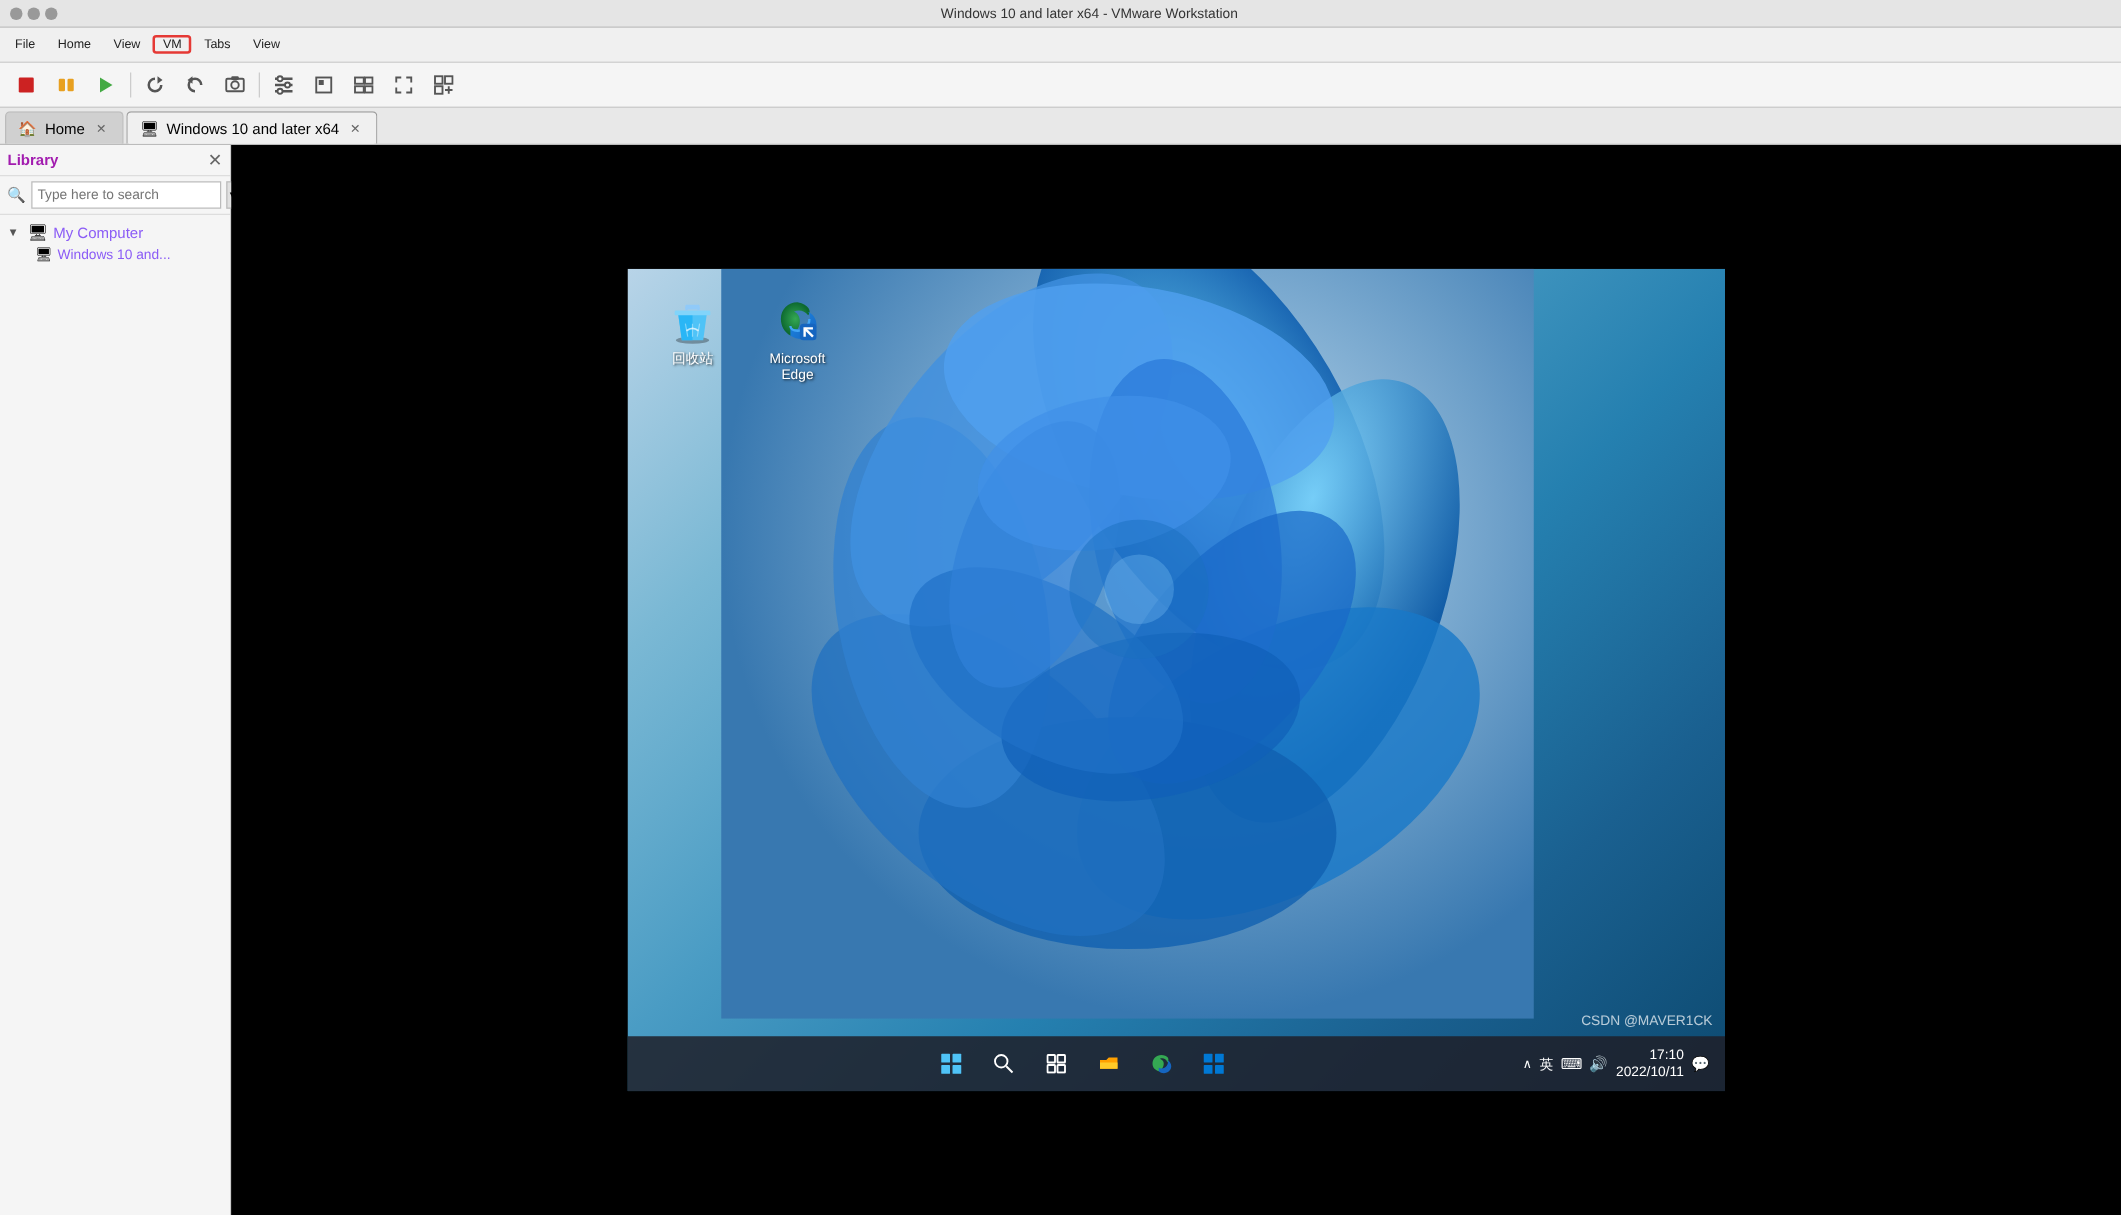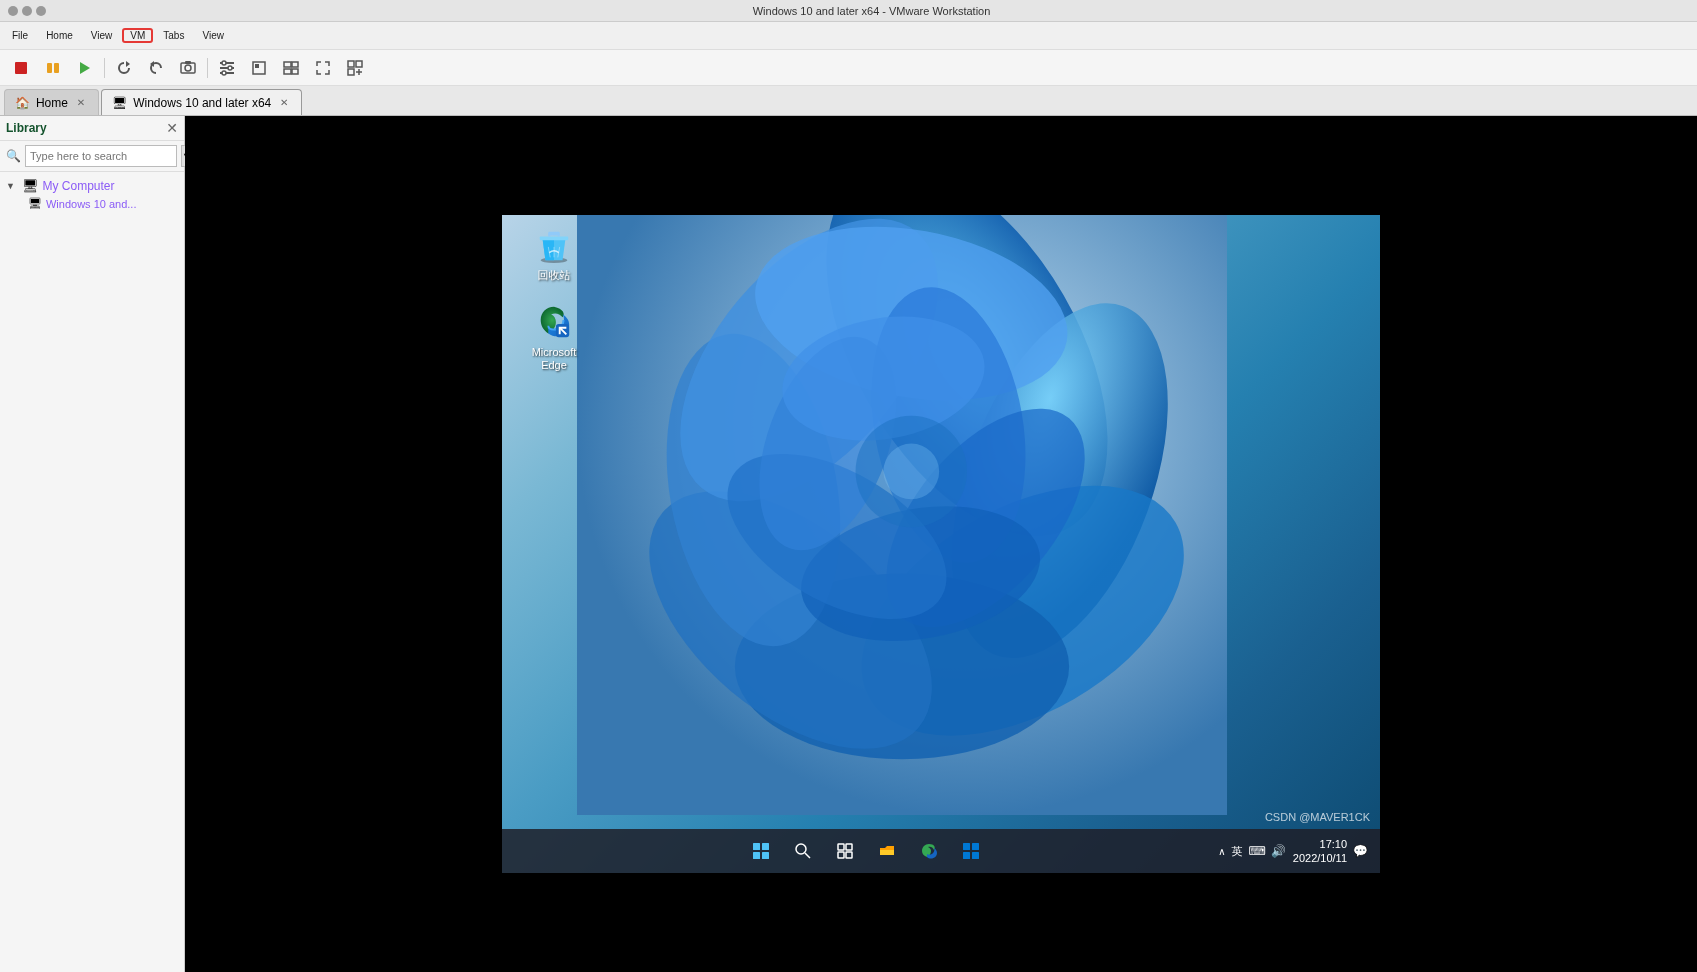--- a/index.html
+++ b/index.html
@@ -116,21 +116,21 @@
       flex-direction: column;
       flex-shrink: 0;
     }
     .sidebar-header {
       padding: 4px 6px;
       display: flex;
       align-items: center;
       justify-content: space-between;
       border-bottom: 1px solid #ddd;
     }
-    .sidebar-header-title { font-size: 12px; font-weight: 600; color: #14532d; }
+    .sidebar-header-title { font-size: 12px; font-weight: 600; color: #a21caf; }
     .sidebar-header-close { cursor: pointer; color: #666; font-size: 14px; }
     .sidebar-search {
       padding: 4px 6px;
       border-bottom: 1px solid #ddd;
       display: flex;
       align-items: center;
       gap: 4px;
     }
     .sidebar-search-input {
       flex: 1;
@@ -183,24 +183,24 @@
     .vm-wallpaper {
       width: 100%;
       height: 100%;
       background: linear-gradient(135deg, #b8d4e8 0%, #7ab8d4 20%, #4a9cc4 40%, #2580b0 60%, #1a6090 80%, #0d4a70 100%);
       position: relative;
       overflow: hidden;
     }
     
     .desktop-icons {
       position: absolute;
-      top: 10px;
+      top: 22px;
       left: 20px;
       display: flex;
-      flex-direction: column;
+      flex-direction: row;
       gap: 20px;
     }
     .desktop-icon {
       display: flex;
       flex-direction: column;
       align-items: center;
       gap: 4px;
       cursor: pointer;
       width: 64px;
     }

